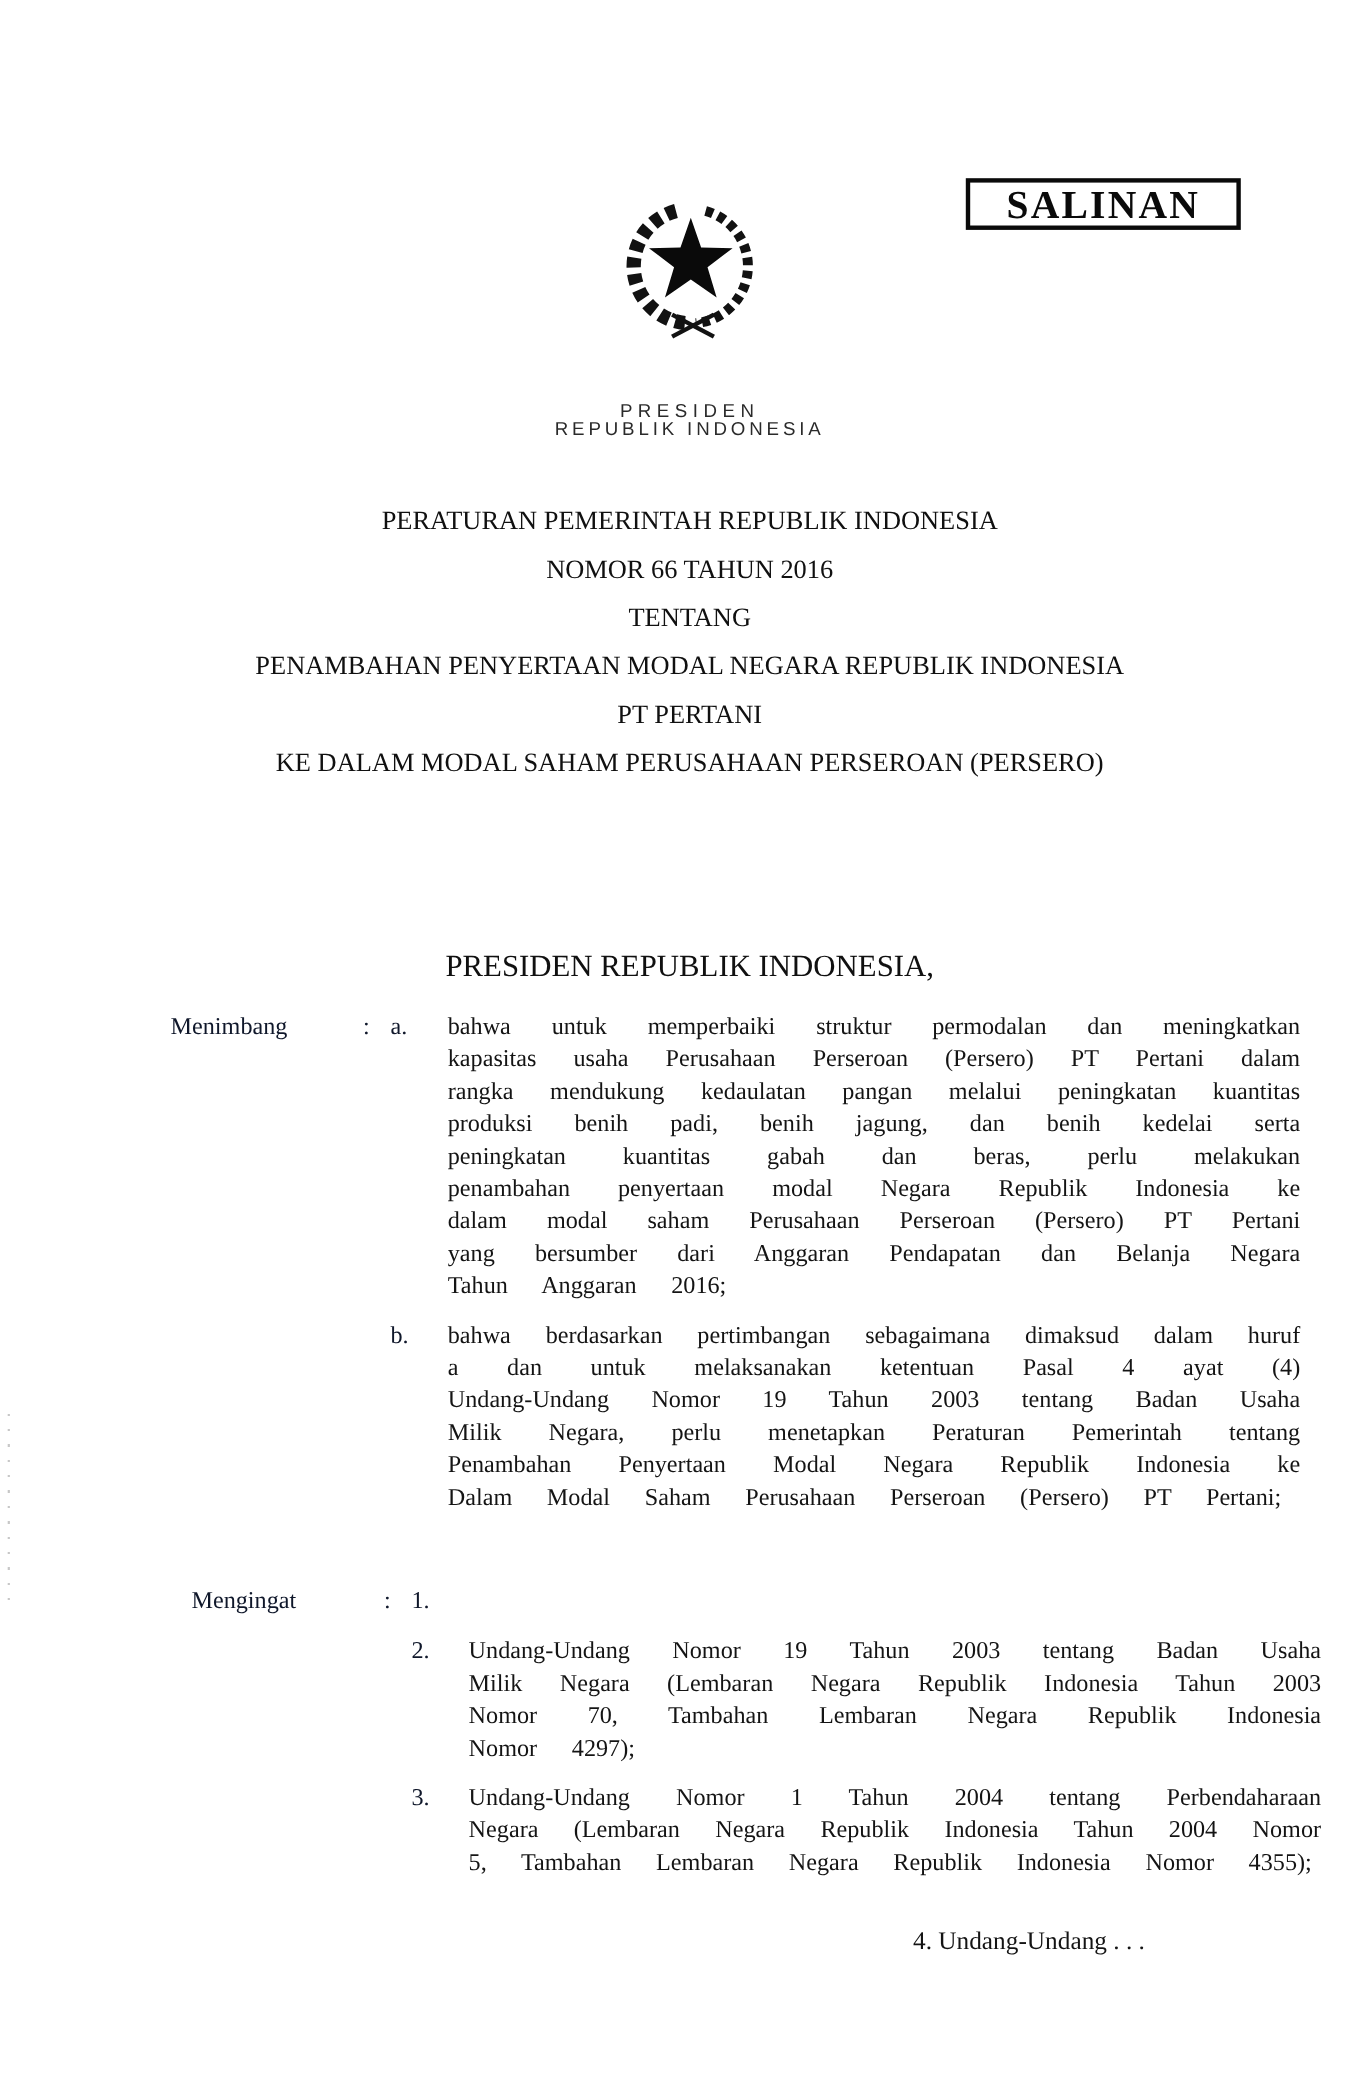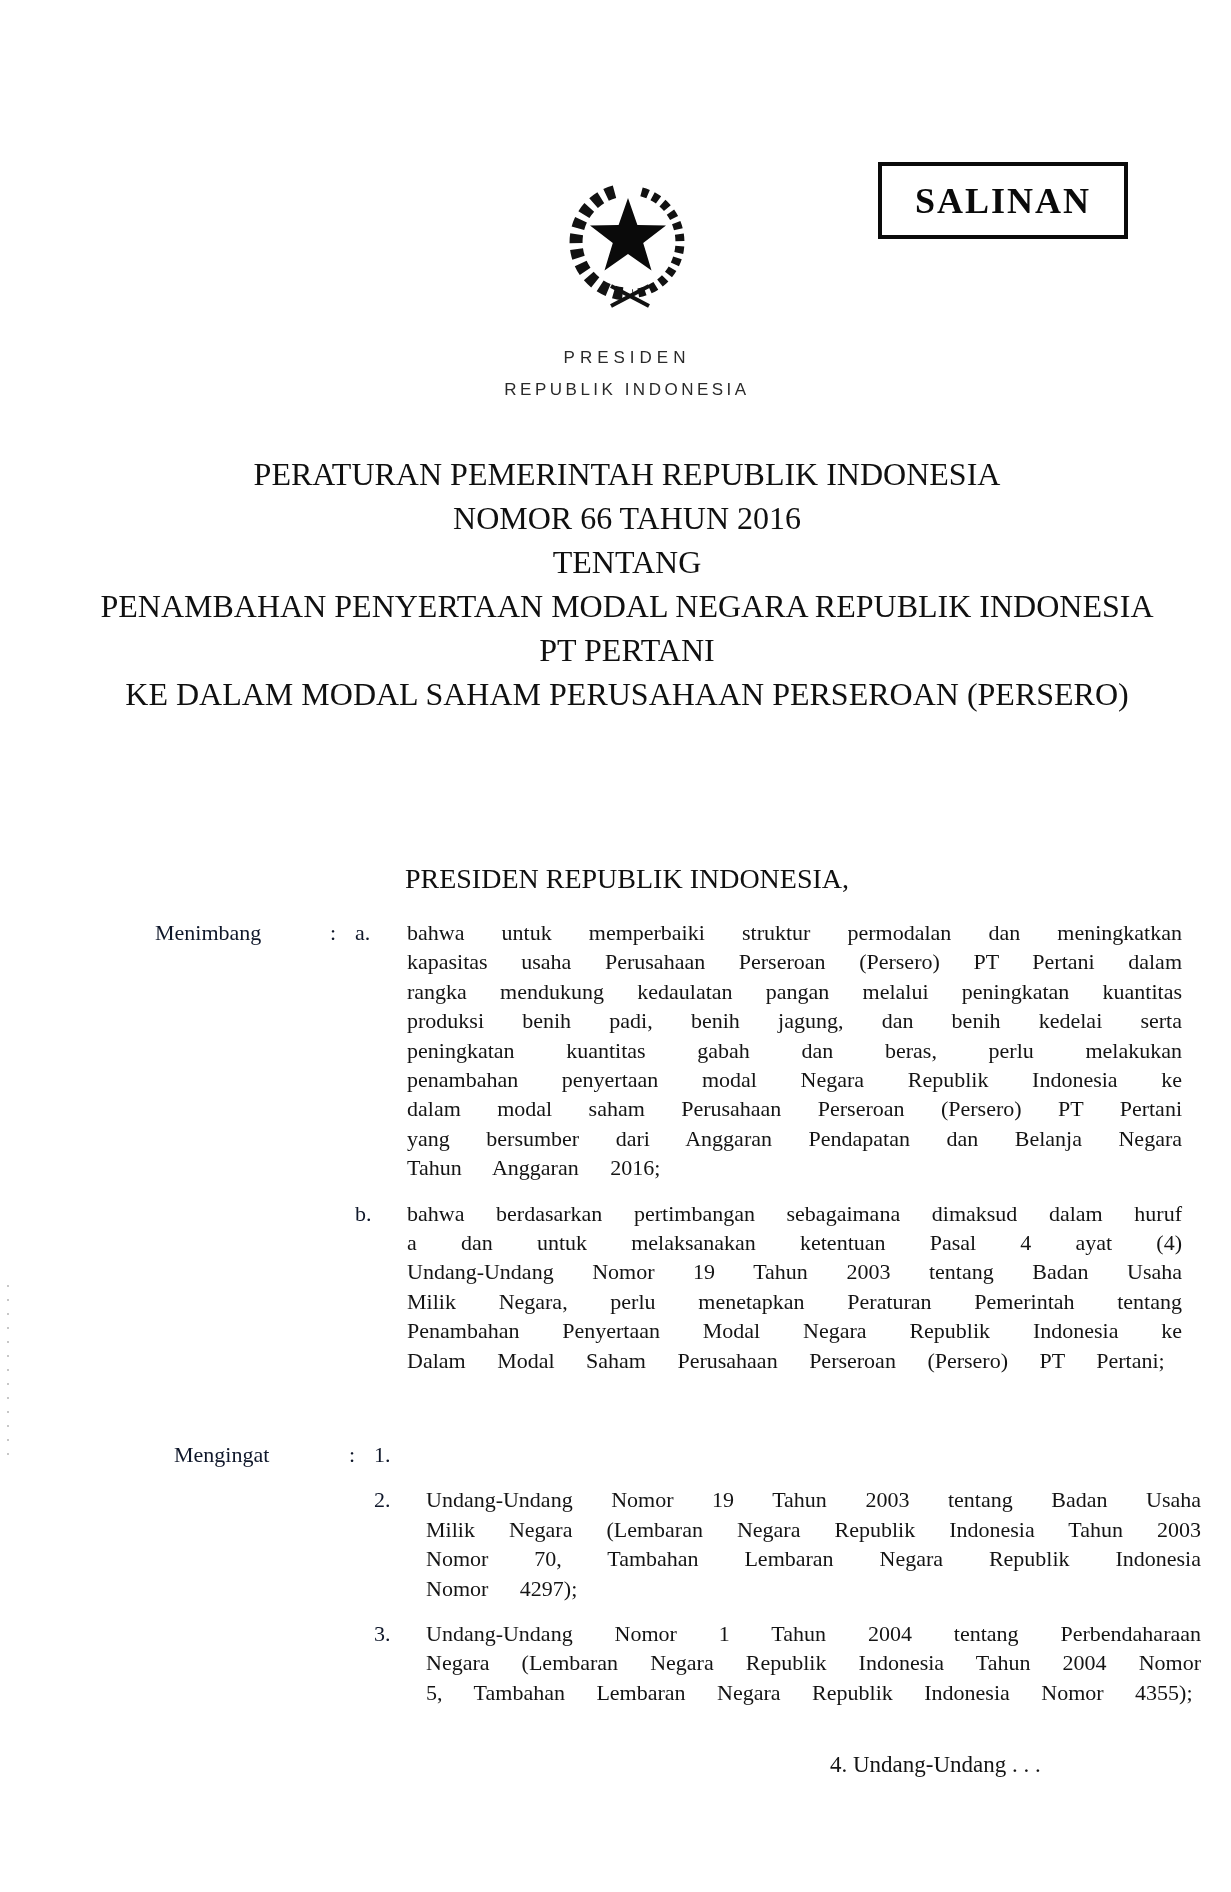--- a/index.html
+++ b/index.html
@@ -3,45 +3,45 @@
 <meta charset="utf-8">
 <style>
   html,body{margin:0;padding:0;background:#e8e8e8;}
   .page{
     position:relative;width:1231px;height:1892px;background:#ffffff;
     margin:0 auto;overflow:hidden;
     font-family:"Liberation Serif",serif;color:#141414;
   }
   
   .stamp{
-    position:absolute;left:878px;top:162px;width:250px;height:77px;
+    position:absolute;left:878px;top:162px;width:250px;height:47px;
     border:4px solid #0a0a0a;box-sizing:border-box;
     display:flex;align-items:center;justify-content:center;
     font-weight:bold;font-size:36px;letter-spacing:2px;
     font-family:"Liberation Serif",serif;color:#0a0a0a;
   }
   
   .emblem{position:absolute;left:553px;top:175px;width:150px;height:145px;}
   
   .letterhead-1{
-    position:absolute;left:627px;top:348px;transform:translateX(-50%);
+    position:absolute;left:627px;top:364px;transform:translateX(-50%);
     font-family:"Liberation Sans",sans-serif;font-size:17px;letter-spacing:5px;
     color:#2a2a2a;white-space:nowrap;
   }
   .letterhead-2{
     position:absolute;left:627px;top:380px;transform:translateX(-50%);
     font-family:"Liberation Sans",sans-serif;font-size:17px;letter-spacing:3.5px;
     color:#2a2a2a;white-space:nowrap;
   }
   
   .title-block{
     position:absolute;left:77px;top:452px;width:1100px;text-align:center;
   }
   .title-line{
-    height:44px;line-height:44px;font-size:32px;color:#101010;white-space:nowrap;font-family:Liberation Serif, serif;
+    height:44px;line-height:44px;font-size:24px;color:#101010;white-space:nowrap;font-family:Liberation Serif, serif;
   }
   .invocation{
     position:absolute;left:627px;top:795px;transform:translateX(-50%);
     font-size:24px;white-space:nowrap;color:#101010;
   }
   .issuer{
     position:absolute;left:627px;top:863px;transform:translateX(-50%);
     font-size:28px;white-space:nowrap;color:#101010;
   }
   

